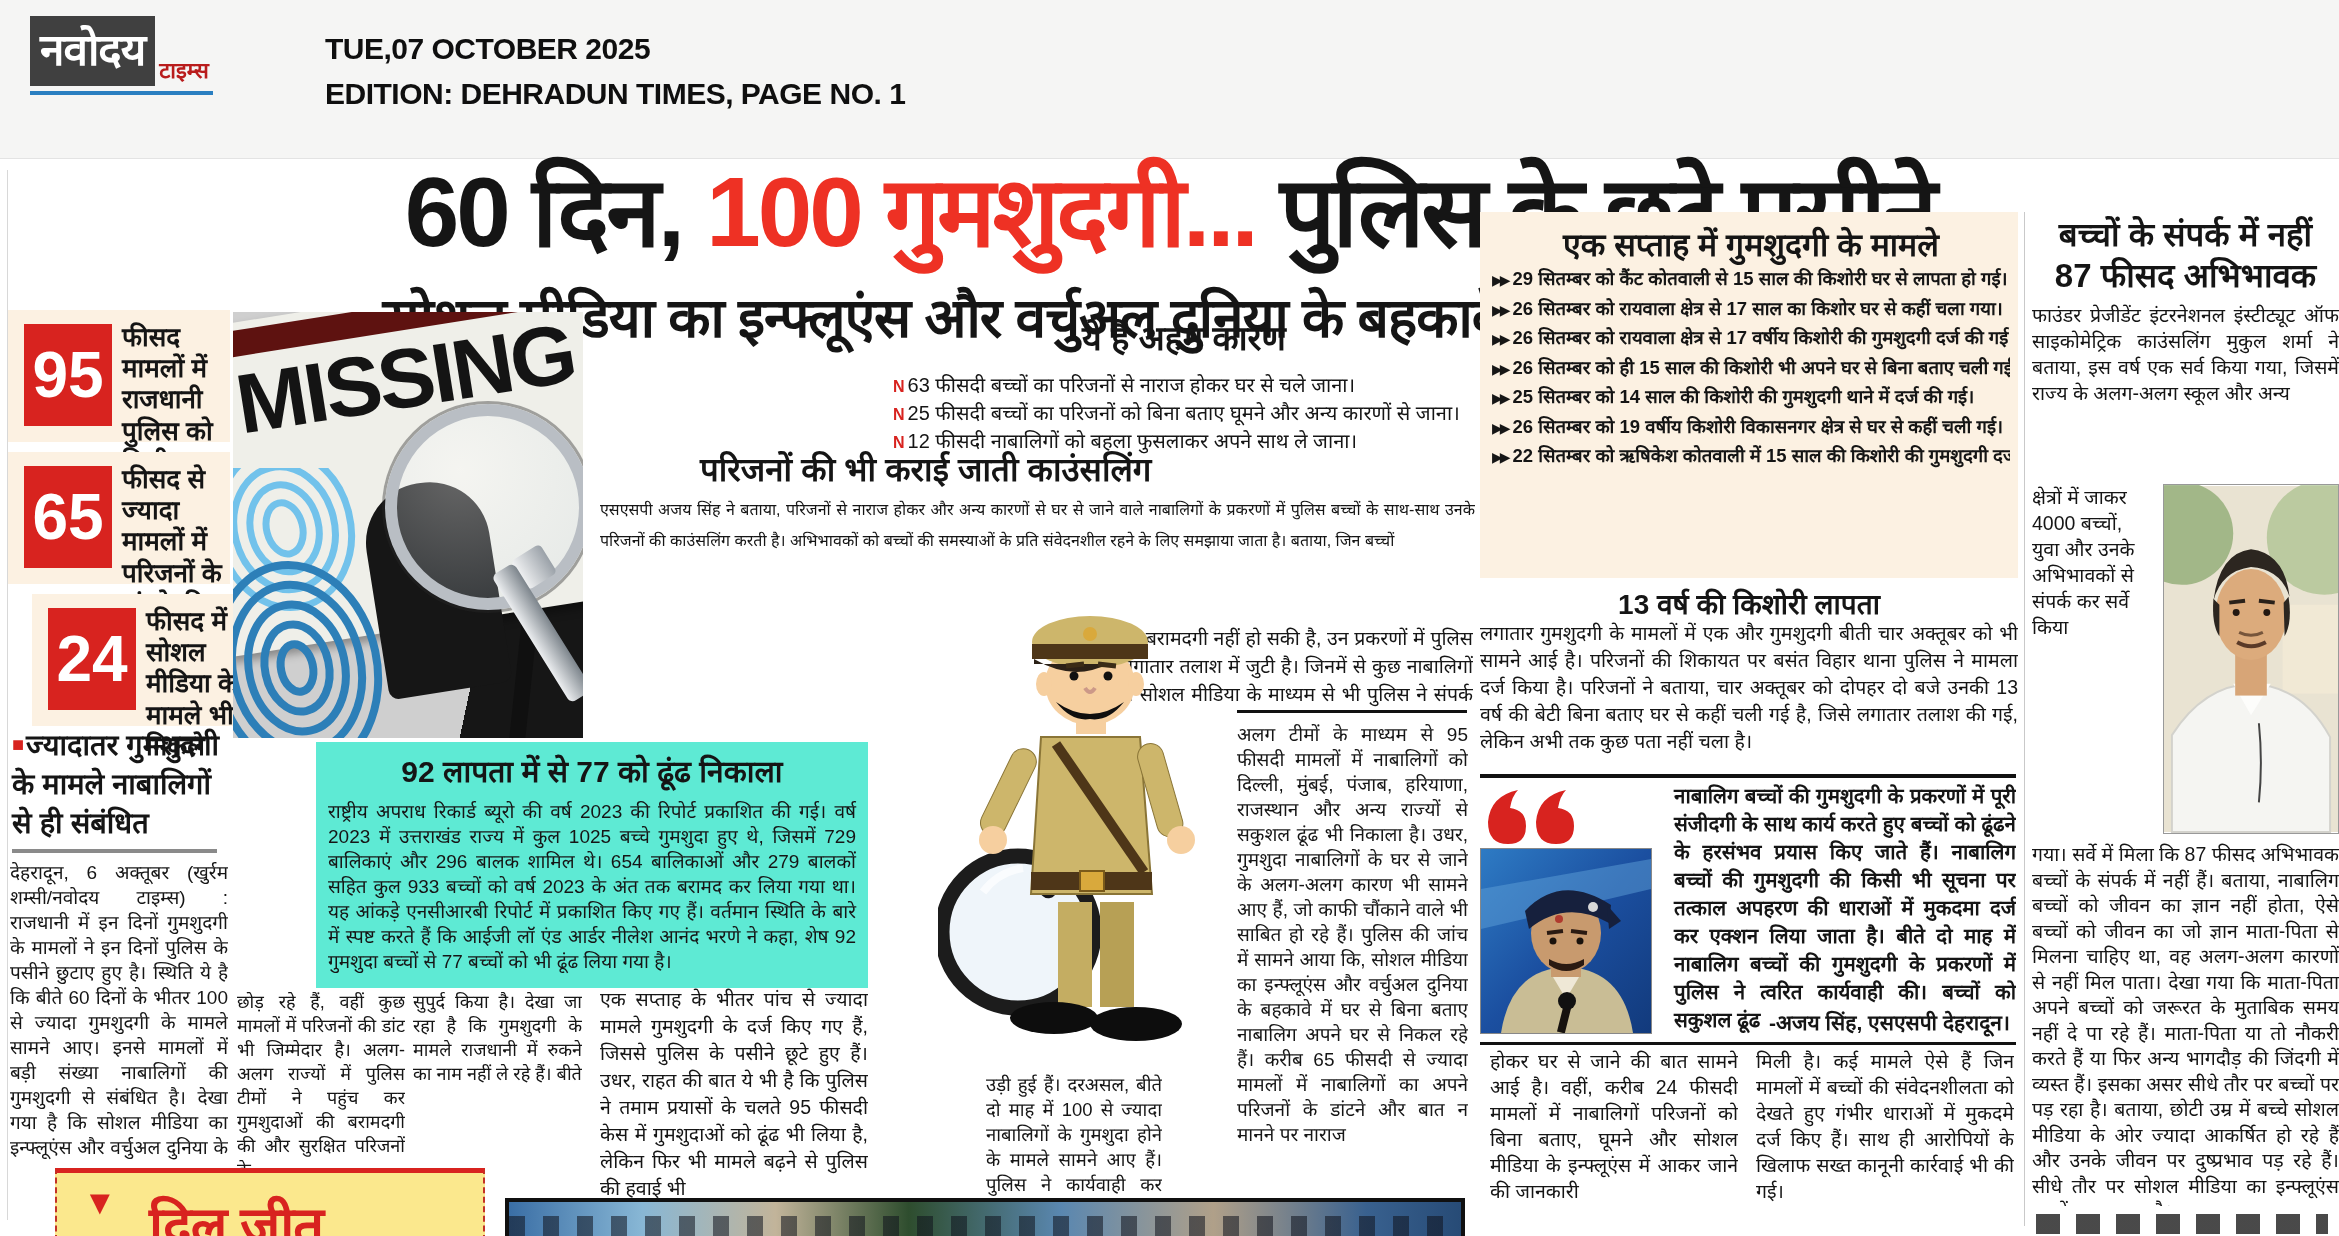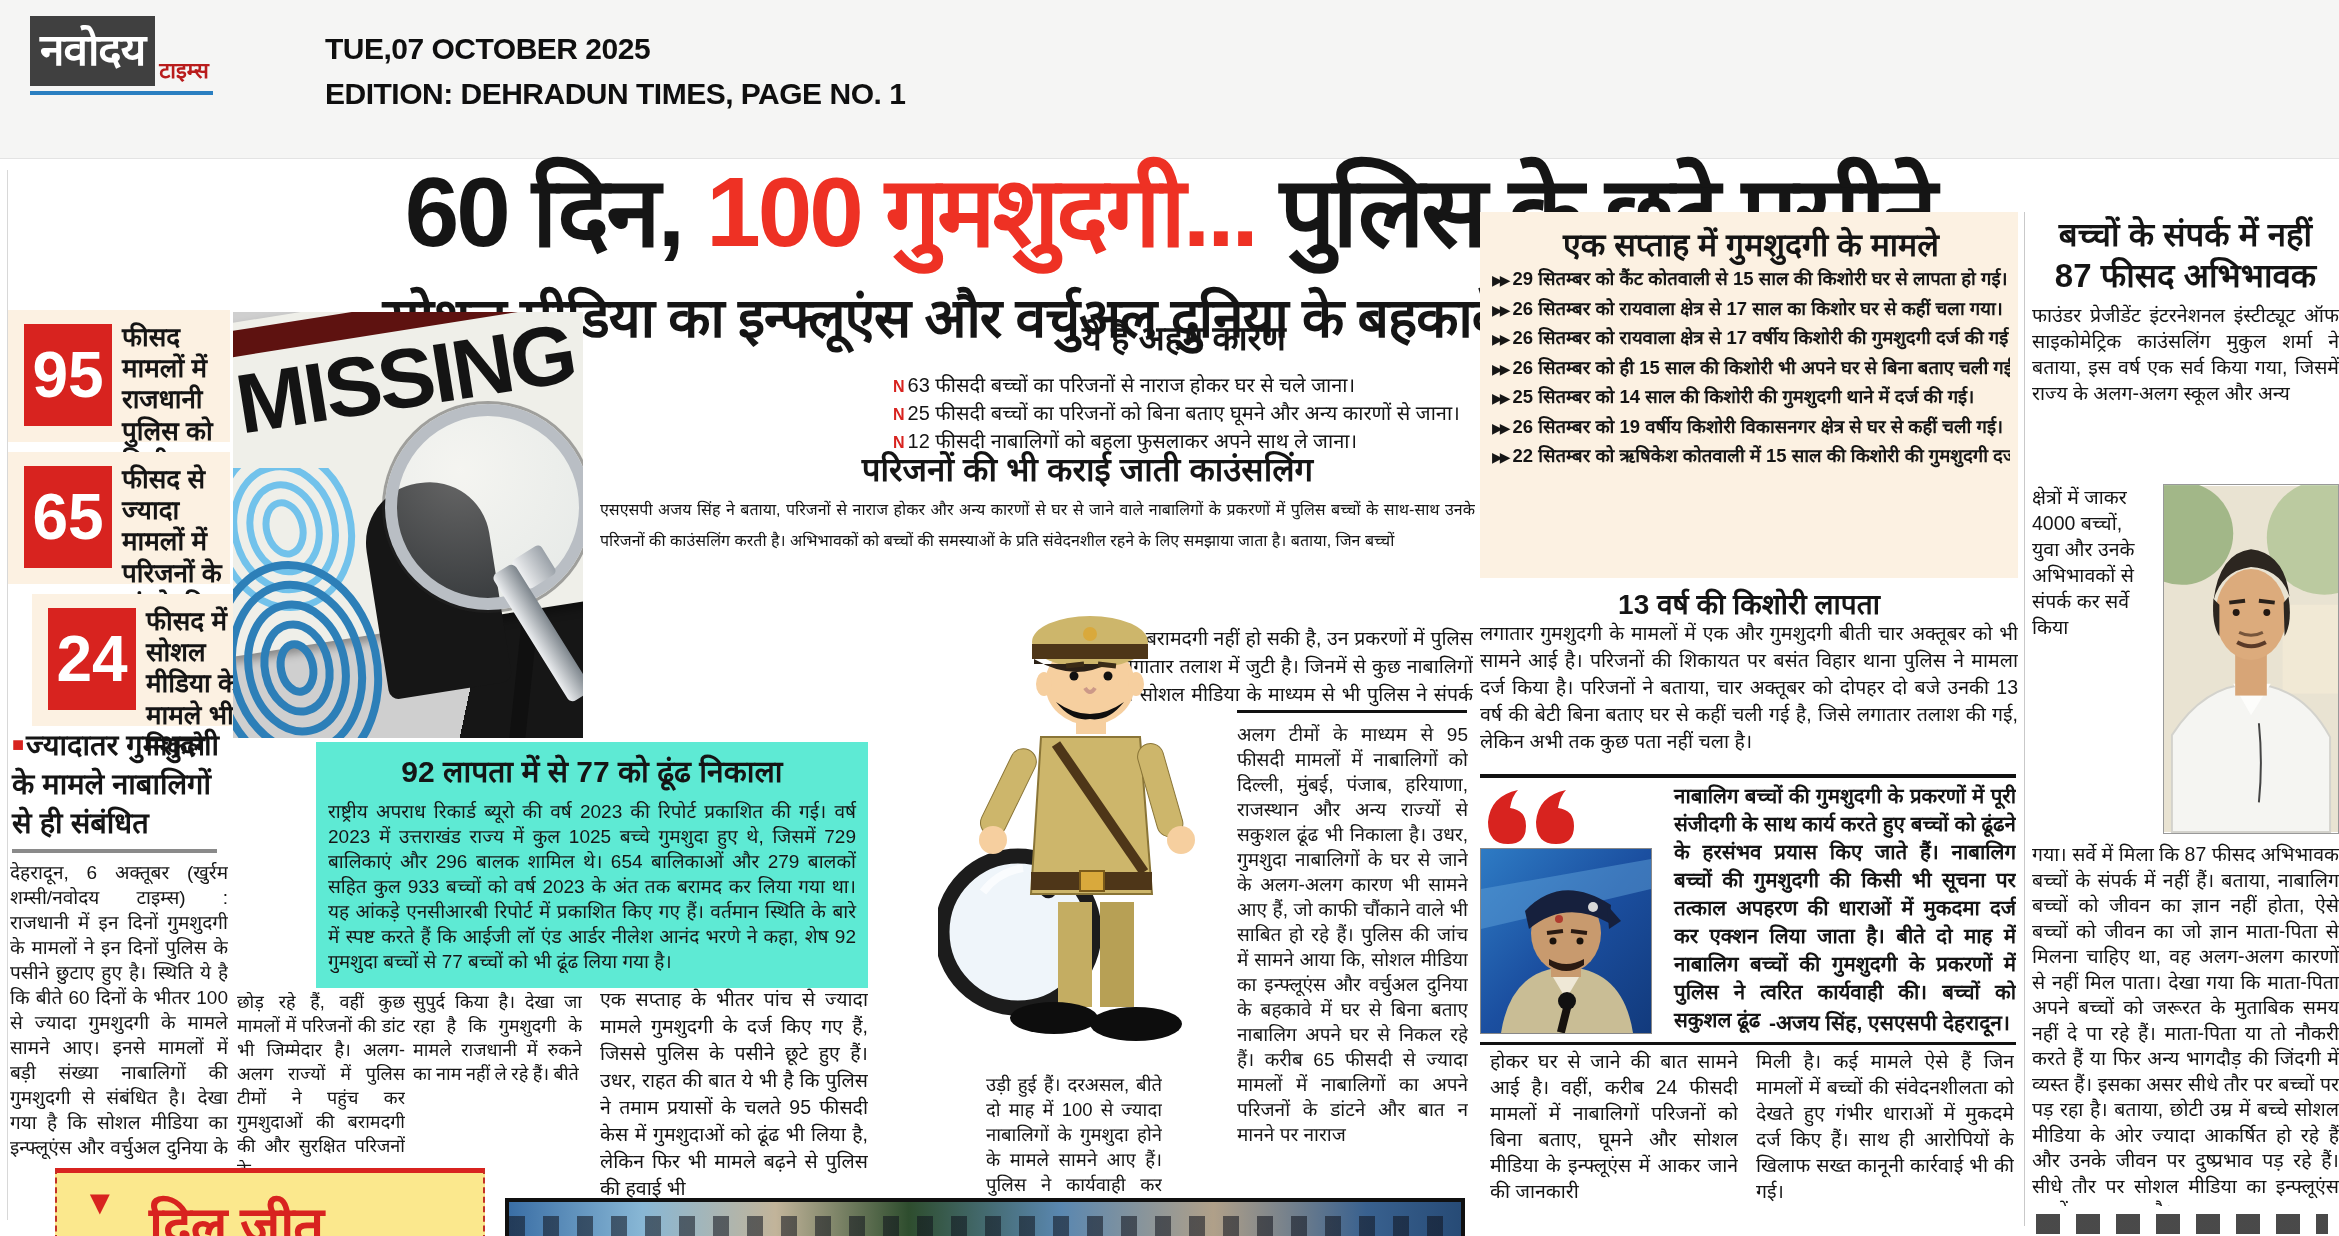--- a/index.html
+++ b/index.html
@@ -40,27 +40,27 @@
   
   .found-box{left:316px;top:742px;width:552px;height:246px;background:#5eead4;padding:6px 12px;box-sizing:border-box;overflow:hidden;}
   .found-title{font-size:30px;font-weight:800;text-align:center;margin:2px 0 8px 0;}
   .found-body{font-size:19px;line-height:25px;text-align:justify;}
   
   .kr{left:893px;top:314px;width:582px;}
   .kr-title{font-size:34px;font-weight:800;text-align:center;margin-bottom:12px;}
   .kr-item{font-size:20px;line-height:26px;white-space:nowrap;overflow:hidden;}
   .kr-marker{color:#d8231f;font-weight:800;font-size:16px;margin-right:3px;}
   
-  .coun-title{left:700px;top:446px;width:775px;text-align:center;font-size:33px;font-weight:800;}
+  .coun-title{left:700px;top:446px;width:775px;text-align:left;font-size:33px;font-weight:800;}
   .coun-a{left:600px;top:494px;width:875px;height:127px;font-size:16px;line-height:31px;text-align:justify;overflow:hidden;}
   .coun-b{left:1120px;top:624px;width:353px;height:86px;font-size:19.5px;line-height:28px;text-align:justify;overflow:hidden;}
   
   .ccol{font-size:19px;line-height:25px;text-align:justify;overflow:hidden;}
   .c1{left:237px;top:990px;width:168px;height:246px;font-size:18px;line-height:24px;}
-  .c2{left:413px;top:990px;width:169px;height:246px;font-size:18px;line-height:24px;font-family:Liberation Serif, serif;}
+  .c2{left:413px;top:990px;width:169px;height:246px;font-size:18px;line-height:24px;}
   .c3{left:600px;top:986px;width:268px;height:250px;font-size:19.5px;line-height:27px;}
   .c4{left:986px;top:1072px;width:176px;height:164px;font-size:18.5px;line-height:25px;}
   .c5{left:1237px;top:722px;width:231px;height:472px;}
   .c5-divider{left:1237px;top:710px;width:230px;height:3px;background:#111;}
   .c6{left:1490px;top:1048px;width:248px;height:188px;font-size:19.5px;line-height:26px;}
   .c7{left:1756px;top:1048px;width:258px;height:188px;font-size:19.5px;line-height:26px;}
   
   .week-box{left:1480px;top:212px;width:538px;height:366px;background:#fcf1e2;padding:10px 8px 6px 12px;box-sizing:border-box;overflow:hidden;}
   .wb-title{font-size:32px;font-weight:800;text-align:center;}
   .wb-item{font-size:18.5px;font-weight:600;line-height:27.5px;white-space:nowrap;overflow:hidden;}

